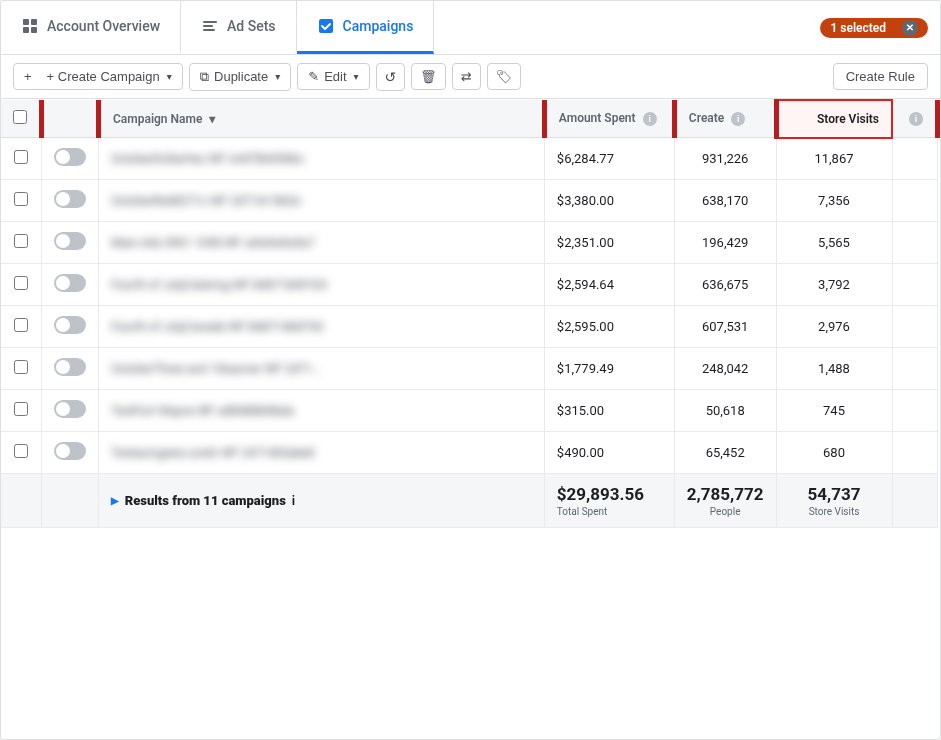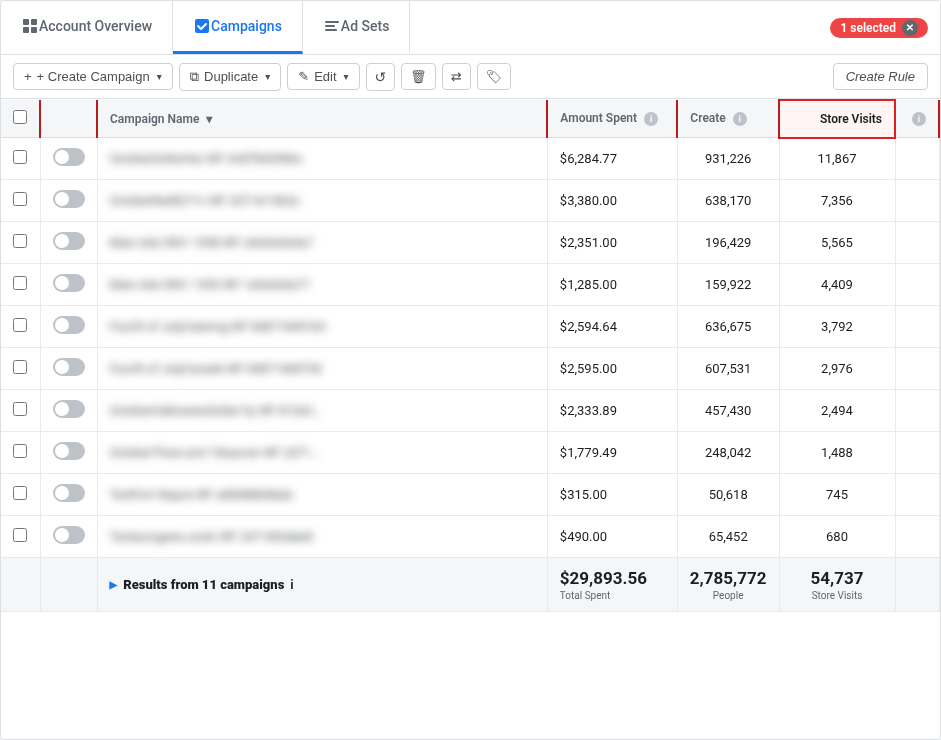--- a/index.html
+++ b/index.html
@@ -2,41 +2,41 @@
 <html><head>
   <meta charset="utf-8">
   <style>
     * { box-sizing: border-box; margin: 0; padding: 0; }
     body { font-family: -apple-system, BlinkMacSystemFont, 'Segoe UI', Roboto, sans-serif; font-size: 13px; background: #f0f2f5; color: #1c1e21; }
 
     .app-container { width: 941px; min-height: 740px; background: #fff; border: 1px solid #dddfe2; border-radius: 4px; overflow: hidden; }
 
     
     .top-nav { display: flex; align-items: stretch; background: #fff; border-bottom: 1px solid #dddfe2; height: 54px; }
-    .nav-tab { display: flex; align-items: center; padding: 0 20px; cursor: pointer; border-bottom: 3px solid transparent; color: #606770; font-size: 14px; font-weight: 500; }
+    .nav-tab { display: flex; align-items: center; padding: 0 20px; gap: 8px; cursor: pointer; border-bottom: 3px solid transparent; color: #606770; font-size: 14px; font-weight: 500; }
     .nav-tab.active { color: #1877f2; border-bottom: 3px solid #1877f2; }
     .nav-tab-icon { width: 18px; height: 18px; display: flex; align-items: center; justify-content: center; }
     .account-tab { border-right: 1px solid #dddfe2; }
     .campaigns-tab { border-right: 1px solid #dddfe2; }
     .adsets-tab { border-right: 1px solid #dddfe2; }
-    .selected-badge { background: #ef4444; color: #fff; border-radius: 12px; padding: 2px 10px; font-size: 12px; font-weight: 600; display: flex; align-items: center; gap: 6px; margin-left: auto; margin-right: 12px; align-self: center; }
+    .selected-badge { background: #c2410c; color: #fff; border-radius: 12px; padding: 2px 10px; font-size: 12px; font-weight: 600; display: flex; align-items: center; gap: 16px; margin-left: auto; margin-right: 12px; align-self: center; }
     .selected-badge .close-x { cursor: pointer; display: flex; align-items: center; justify-content: center; width: 16px; height: 16px; border-radius: 50%; background: #606770; color: #fff; font-size: 10px; }
 
     
     .toolbar { display: flex; align-items: center; padding: 8px 12px; gap: 6px; background: #fff; border-bottom: 1px solid #dddfe2; height: 44px; }
     .toolbar-btn { display: flex; align-items: center; gap: 5px; padding: 5px 10px; border: 1px solid #ccd0d5; border-radius: 4px; background: #fff; color: #4b4f56; cursor: pointer; font-size: 13px; font-weight: 500; white-space: nowrap; }
     .toolbar-btn.primary { background: #fff; }
     .toolbar-btn .caret { font-size: 10px; margin-left: 2px; }
-    .create-rule-btn { margin-left: auto; border: 1px solid #ccd0d5; border-radius: 4px; padding: 5px 12px; background: #fff; font-size: 13px; font-weight: 500; cursor: pointer; color: #4b4f56; font-style: italic; }
+    .create-rule-btn { margin-left: auto; border: 1px solid #ccd0d5; border-radius: 4px; padding: 5px 12px; background: #fff; font-size: 13px; font-weight: 500; cursor: pointer; color: #4b4f56; }
 
     
     .table-container { overflow: auto; }
     table { width: 100%; border-collapse: collapse; }
     thead tr { background: #f5f6f7; border-bottom: 1px solid #dddfe2; }
-    th { padding: 10px 12px; text-align: left; font-size: 12px; font-weight: 600; color: #606770; border-right: 2px solid #b91c1c; white-space: nowrap; }
+    th { padding: 10px 12px; text-align: left; font-size: 12px; font-weight: 600; color: #606770; border-right: 5px solid #b91c1c; white-space: nowrap; }
     th.sortable { cursor: pointer; }
     th.store-visits-col { border: 2px solid #e02020; color: #1c1e21; background: #fff5f5; }
     th .info-icon { display: inline-flex; width: 14px; height: 14px; background: #bec3c9; border-radius: 50%; color: #fff; font-size: 9px; align-items: center; justify-content: center; margin-left: 4px; cursor: pointer; }
     td { padding: 10px 12px; border-bottom: 1px solid #e9eaeb; border-right: 1px solid #e9eaeb; vertical-align: middle; }
     .checkbox-col { width: 32px; text-align: center; }
     .toggle-col { width: 48px; }
     .campaign-col { min-width: 200px; }
     .amount-col { width: 130px; }
     .reach-col { width: 100px; }
     .store-col { width: 116px; text-align: right; }
@@ -71,49 +71,49 @@
       <span class="nav-tab-icon">
         <svg width="18" height="18" viewBox="0 0 18 18" fill="none">
           <rect x="2" y="2" width="6" height="6" rx="1" fill="#606770"></rect>
           <rect x="10" y="2" width="6" height="6" rx="1" fill="#606770"></rect>
           <rect x="2" y="10" width="6" height="6" rx="1" fill="#606770"></rect>
           <rect x="10" y="10" width="6" height="6" rx="1" fill="#606770"></rect>
         </svg>
       </span>
       <span>Account Overview</span>
     </div>
-    <div class="nav-tab campaigns-tab active">
-      <span class="nav-tab-icon">
-        <svg width="18" height="18" viewBox="0 0 18 18" fill="none">
-          <rect x="2" y="2" width="14" height="14" rx="2" fill="#1877f2"></rect>
-          <path d="M5 9l3 3 5-5" stroke="#fff" stroke-width="2" stroke-linecap="round" stroke-linejoin="round"></path>
-        </svg>
-      </span>
-      <span>Campaigns</span>
-    </div>
     <div class="nav-tab adsets-tab">
       <span class="nav-tab-icon">
         <svg width="18" height="18" viewBox="0 0 18 18" fill="none">
           <rect x="2" y="4" width="14" height="2" rx="1" fill="#606770"></rect>
           <rect x="2" y="8" width="10" height="2" rx="1" fill="#606770"></rect>
           <rect x="2" y="12" width="12" height="2" rx="1" fill="#606770"></rect>
         </svg>
       </span>
       <span>Ad Sets</span>
     </div>
+    <div class="nav-tab campaigns-tab active">
+      <span class="nav-tab-icon">
+        <svg width="18" height="18" viewBox="0 0 18 18" fill="none">
+          <rect x="2" y="2" width="14" height="14" rx="2" fill="#1877f2"></rect>
+          <path d="M5 9l3 3 5-5" stroke="#fff" stroke-width="2" stroke-linecap="round" stroke-linejoin="round"></path>
+        </svg>
+      </span>
+      <span>Campaigns</span>
+    </div>
     <div class="selected-badge">
       <span>1 selected</span>
       <span class="close-x">✕</span>
     </div>
   </div>
 
   <div class="toolbar">
     <button class="toolbar-btn primary">
       <span>+</span>
-      <span style="margin-left:0;">+ Create Campaign</span>
+      <span style="margin-left:10px;">+ Create Campaign</span>
       <span class="caret">▾</span>
     </button>
     <button class="toolbar-btn">
       <span>⧉</span>
       <span>Duplicate</span>
       <span class="caret">▾</span>
     </button>
     <button class="toolbar-btn">
       <span>✎</span>
       <span>Edit</span>
@@ -223,38 +223,20 @@
       <td class="checkbox-col">
         <input type="checkbox" style="">
       </td>
       <td class="toggle-col">
         <label class="toggle">
           
           <span class="toggle-slider"></span>
         </label>
       </td>
       <td class="campaign-col">
-        <span class="blurred">Main Ads 0901 1393 WF 1a9a9a9a77</span>
-      </td>
-      <td class="amount-col">$1,285.00</td>
-      <td class="reach-col num-right">159,922</td>
-      <td class="store-col num-right">4,409</td>
-      <td class="info-col"></td>
-    </tr>
-          <tr>
-      <td class="checkbox-col">
-        <input type="checkbox" style="">
-      </td>
-      <td class="toggle-col">
-        <label class="toggle">
-          
-          <span class="toggle-slider"></span>
-        </label>
-      </td>
-      <td class="campaign-col">
         <span class="blurred">Fourth of JulyCatering WF 848718491b5</span>
       </td>
       <td class="amount-col">$2,594.64</td>
       <td class="reach-col num-right">636,675</td>
       <td class="store-col num-right">3,792</td>
       <td class="info-col"></td>
     </tr>
           <tr>
       <td class="checkbox-col">
         <input type="checkbox" style="">
@@ -264,38 +246,20 @@
           
           <span class="toggle-slider"></span>
         </label>
       </td>
       <td class="campaign-col">
         <span class="blurred">Fourth of JulyCanade WF 848714b873d</span>
       </td>
       <td class="amount-col">$2,595.00</td>
       <td class="reach-col num-right">607,531</td>
       <td class="store-col num-right">2,976</td>
-      <td class="info-col"></td>
-    </tr>
-          <tr>
-      <td class="checkbox-col">
-        <input type="checkbox" style="">
-      </td>
-      <td class="toggle-col">
-        <label class="toggle">
-          
-          <span class="toggle-slider"></span>
-        </label>
-      </td>
-      <td class="campaign-col">
-        <span class="blurred">OctoberHalloweenDollar1ty WF 813e3…</span>
-      </td>
-      <td class="amount-col">$2,333.89</td>
-      <td class="reach-col num-right">457,430</td>
-      <td class="store-col num-right">2,494</td>
       <td class="info-col"></td>
     </tr>
           <tr>
       <td class="checkbox-col">
         <input type="checkbox" style="">
       </td>
       <td class="toggle-col">
         <label class="toggle">
           
           <span class="toggle-slider"></span>

